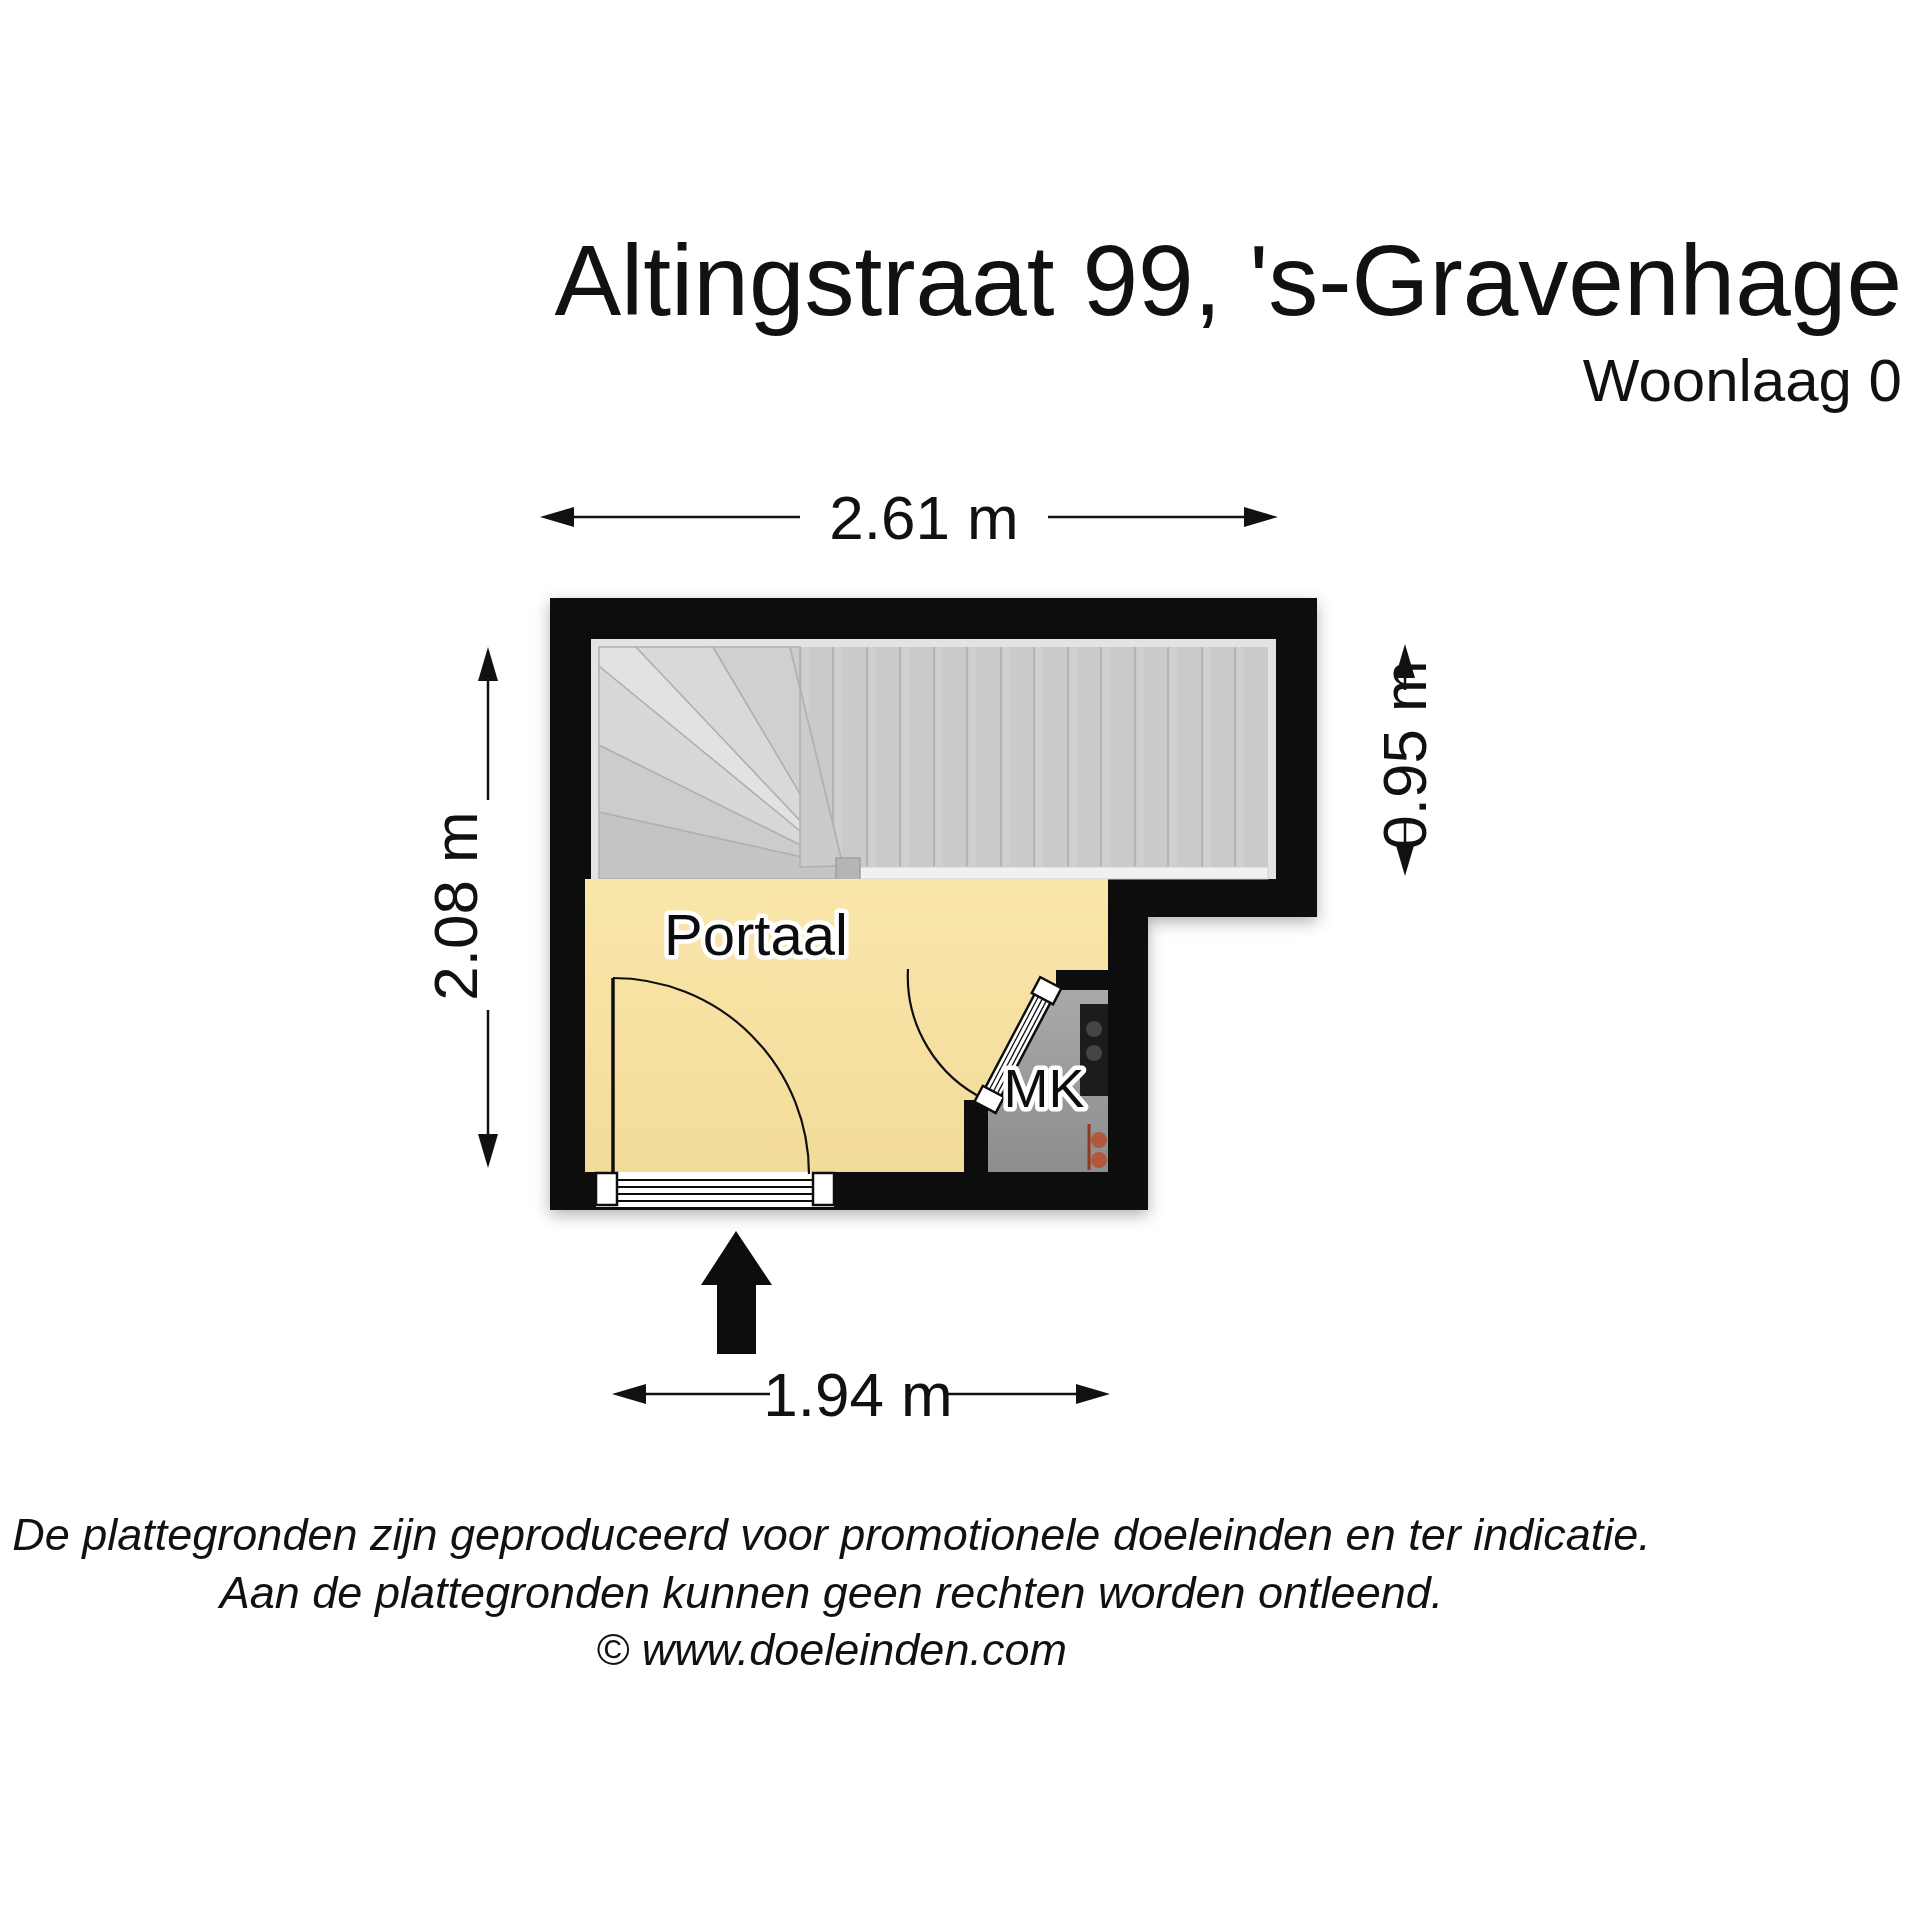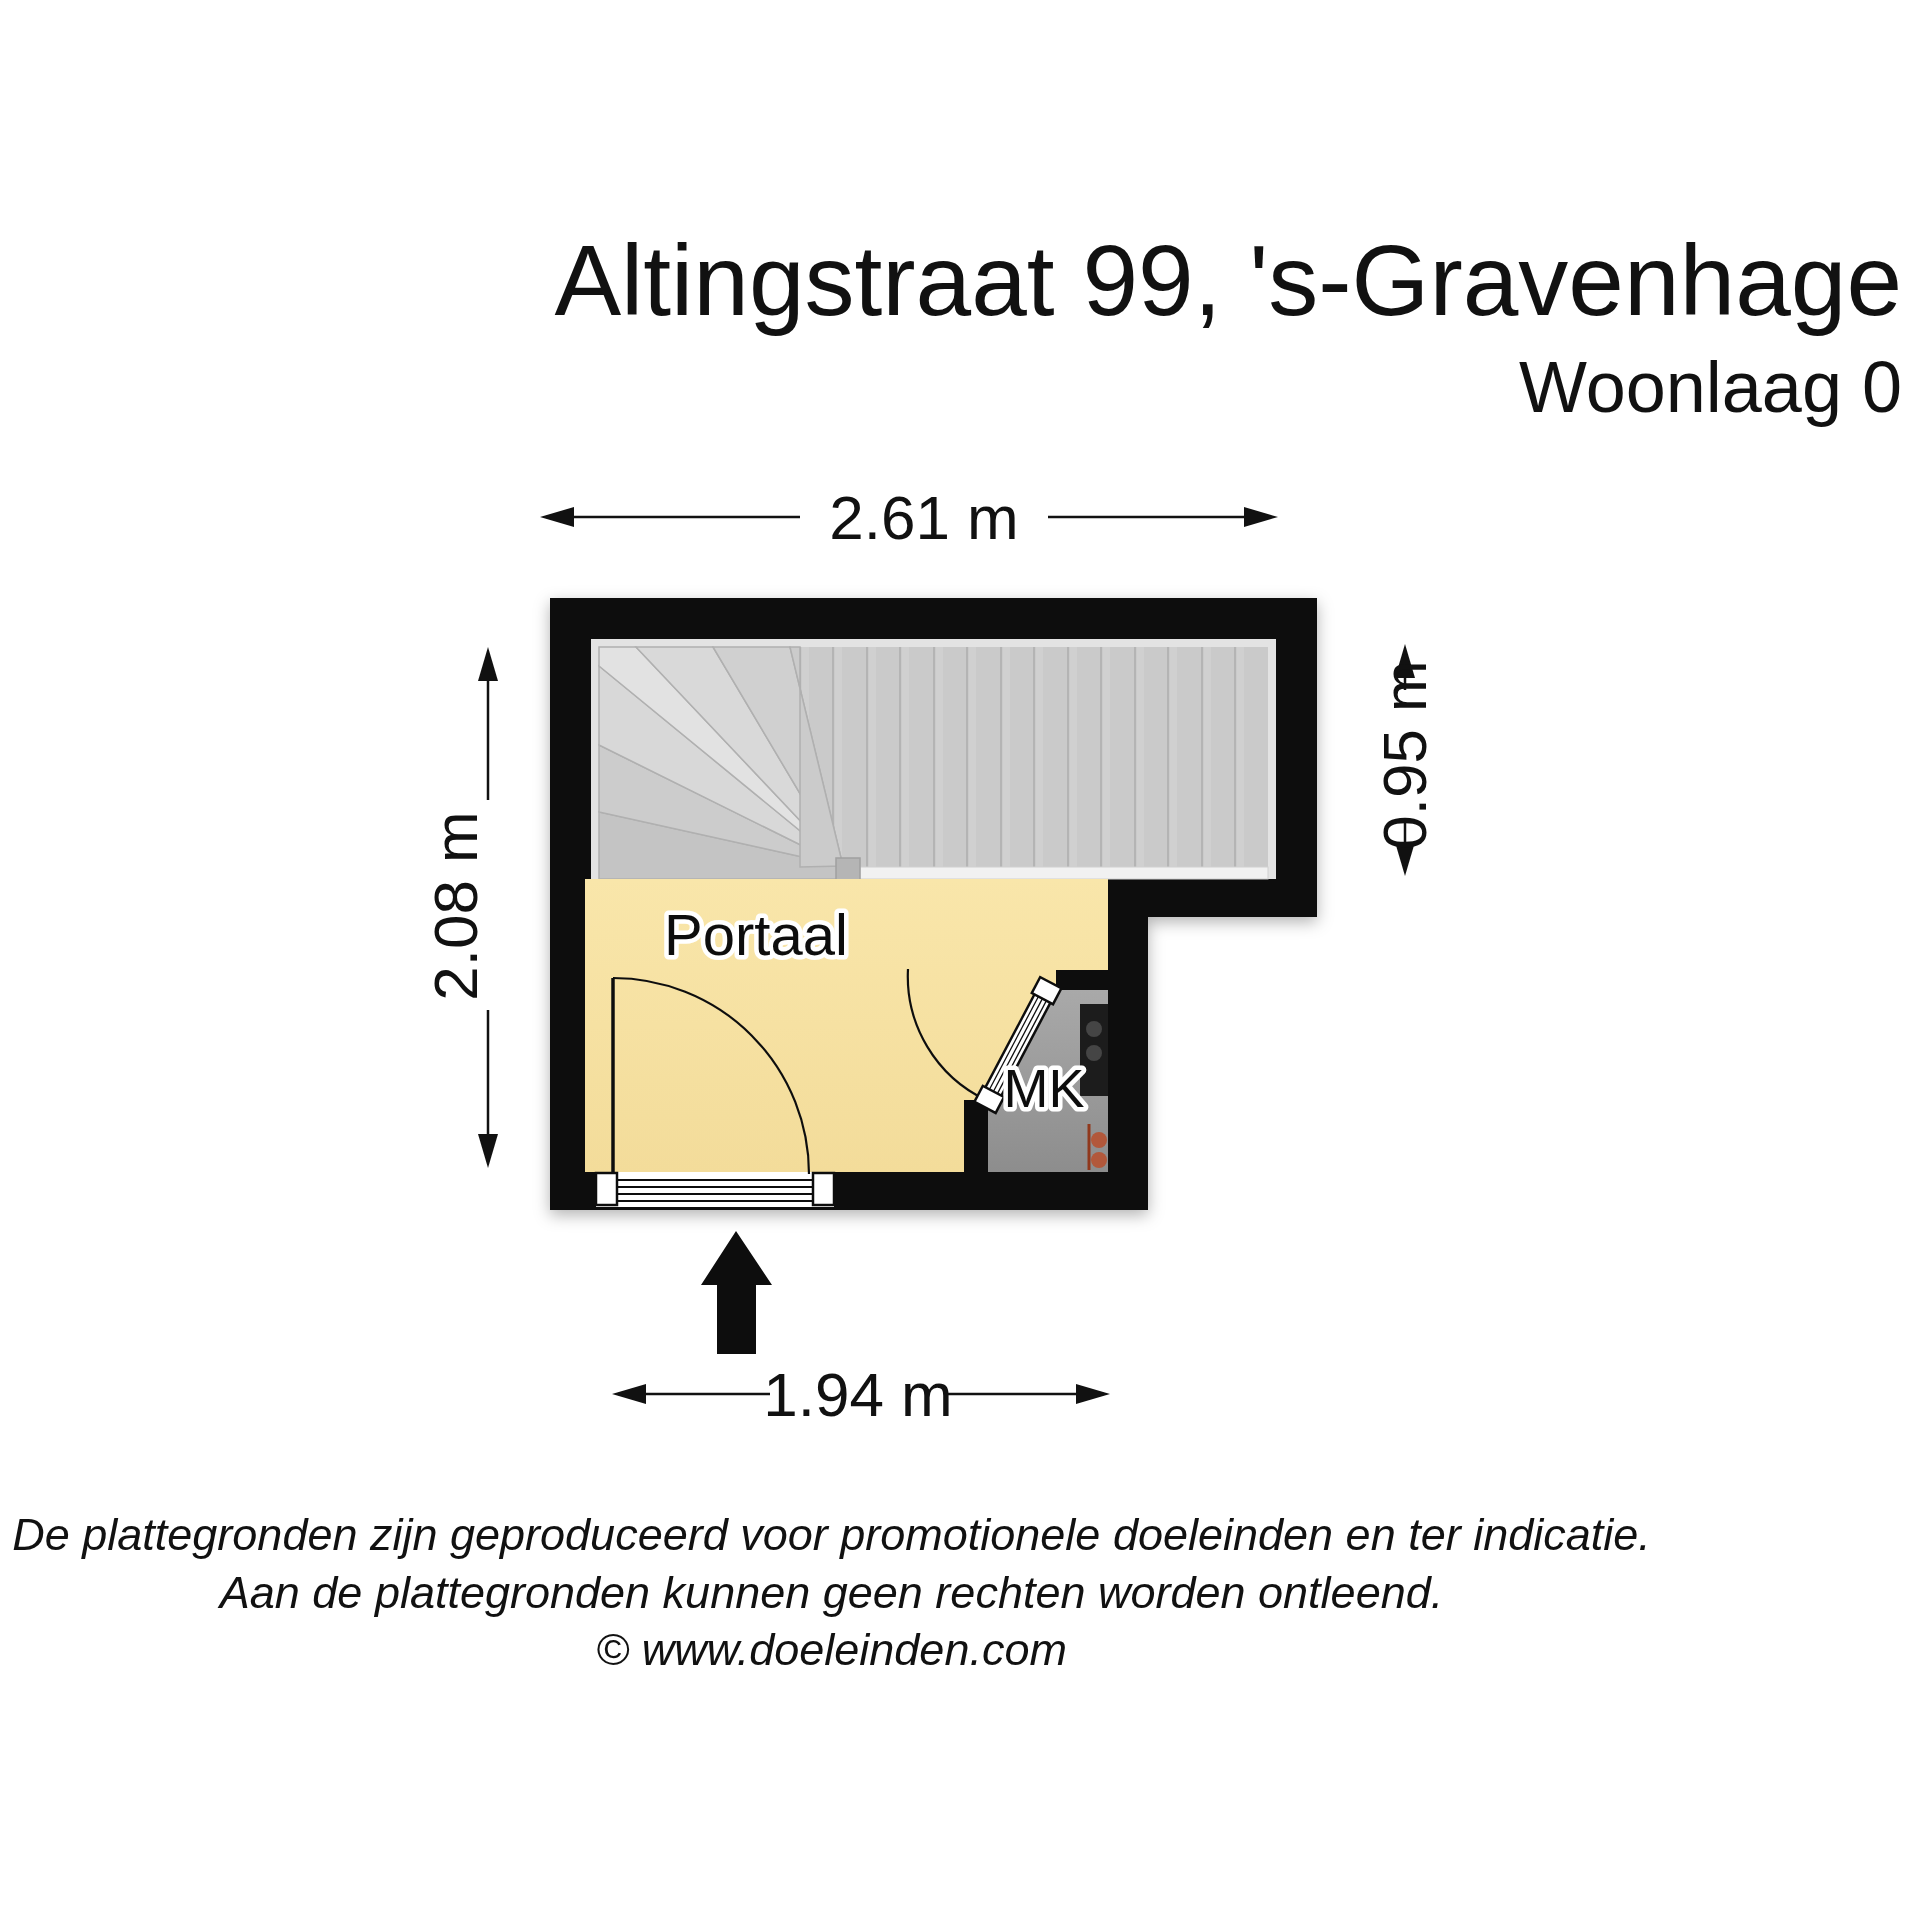--- a/index.html
+++ b/index.html
@@ -1,20 +1,20 @@
 <!DOCTYPE html>
 <html><head>
 <meta charset="utf-8">
 <style>
   html,body{margin:0;padding:0;background:#ffffff;}
   body{width:1920px;height:1920px;position:relative;overflow:hidden;
        font-family:"Liberation Sans", sans-serif;color:#111;}
   .title-block{position:absolute;left:0;top:228px;width:1870px;text-align:right;margin-left:32px;}
   .main-title{font-size:100px;line-height:1.04;white-space:nowrap;}
-  .sub-title{font-size:72px;margin-top:14px;}
+  .sub-title{font-size:60px;margin-top:14px;}
   .plan-svg{position:absolute;left:0;top:0;}
   .footer-block{position:absolute;left:0;top:1506px;width:1663px;text-align:center;
                 font-style:italic;font-size:45px;line-height:1.28;}
   svg text{font-family:"Liberation Sans", sans-serif;fill:#111;}
   .dim-label{font-size:62px;}
   .room-label{font-size:58px;paint-order:stroke;stroke:#ffffff;stroke-width:9px;
               stroke-linejoin:round;}
   .room-label-small{font-size:54px;paint-order:stroke;stroke:#ffffff;stroke-width:9px;
               stroke-linejoin:round;}
 </style>

